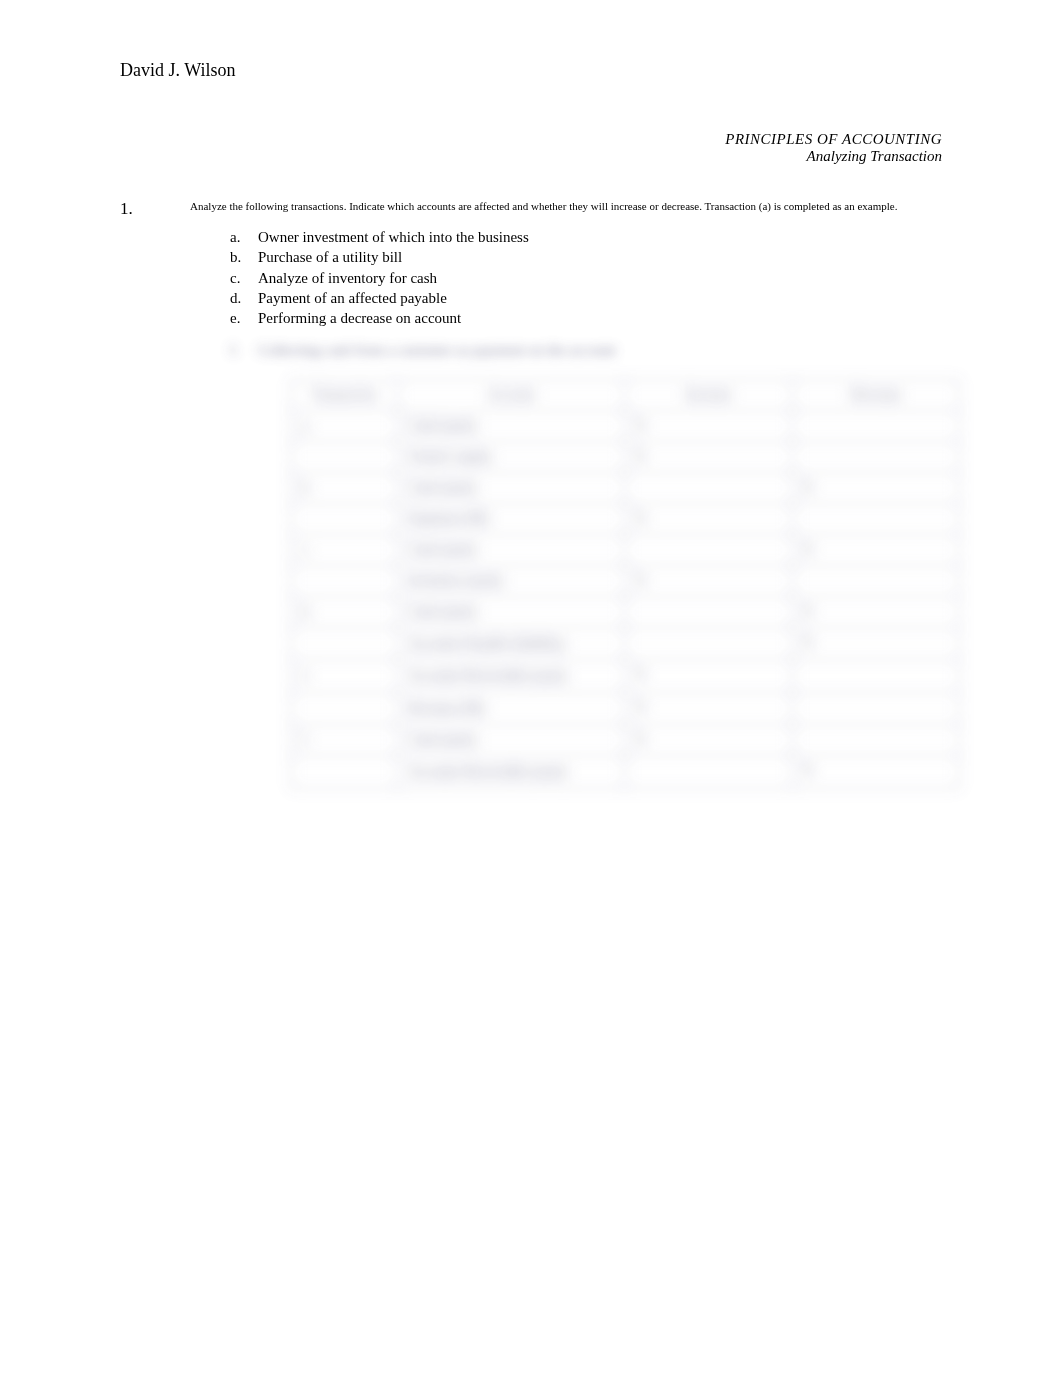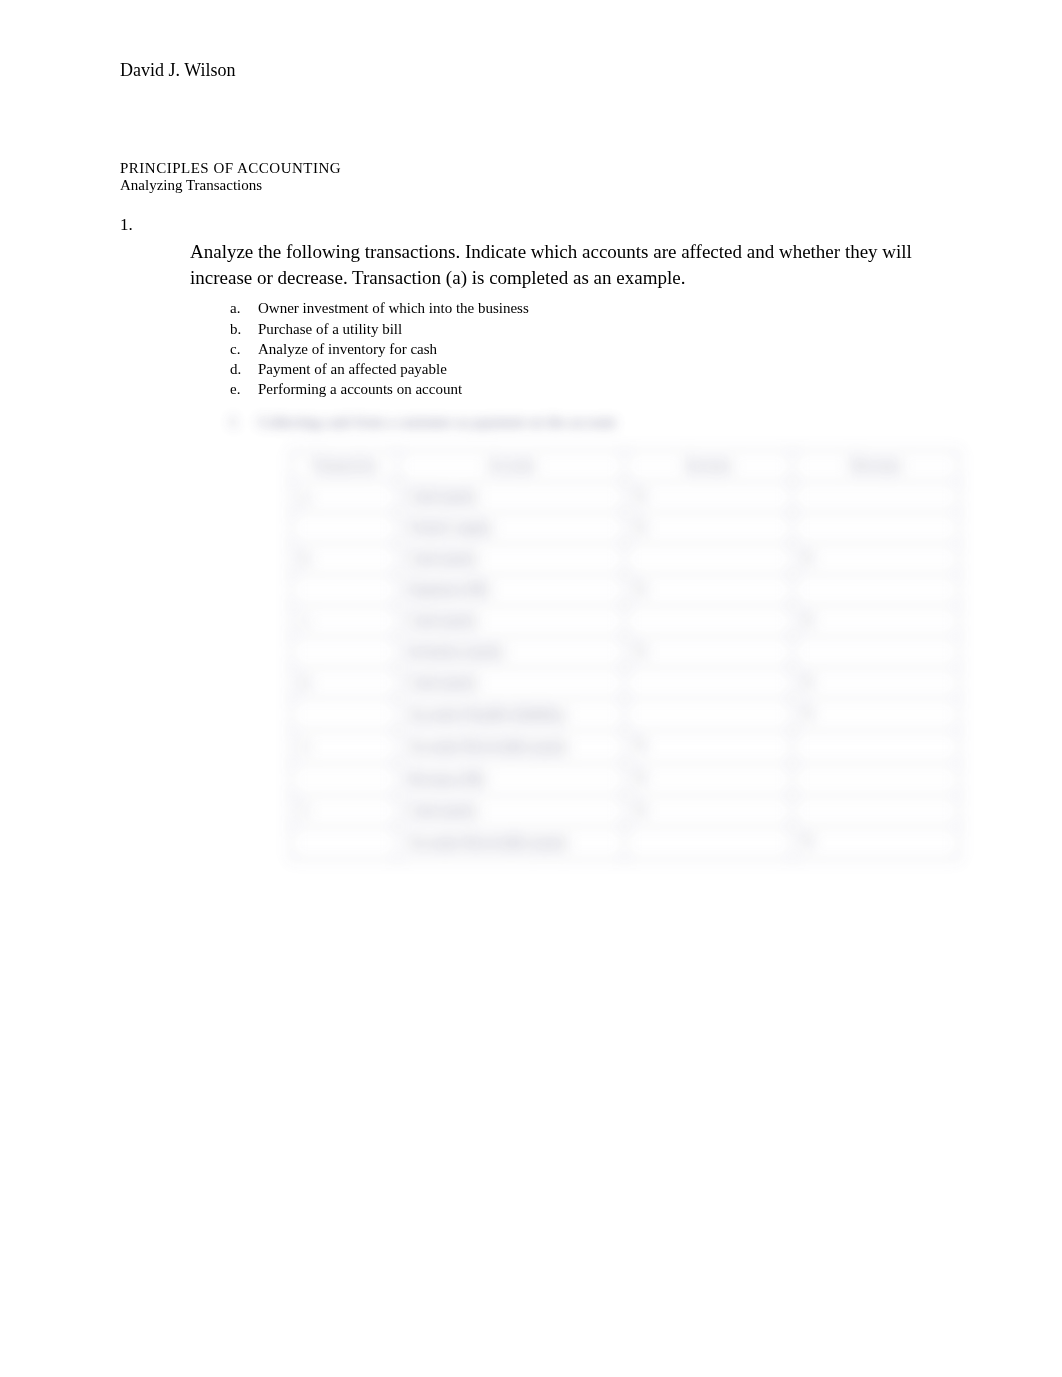--- a/index.html
+++ b/index.html
@@ -10,46 +10,46 @@
     body {
       background: #ffffff;
       font-family: "Times New Roman", Times, serif;
       color: #000000;
       width: 1062px;
       min-height: 1377px;
       padding: 60px 120px;
     }
     .author {
       font-size: 18px;
-      margin-bottom: 79px;
+      margin-bottom: 50px;
     }
     .title-block {
-      text-align: left;
-      margin-bottom: 21px;
+      text-align: right;
+      margin-bottom: 34px;
+      font-style: italic;
     }
     .title-line1 {
       font-size: 15px;
       letter-spacing: 0.5px;
     }
     .title-line2 {
       font-size: 15px;
     }
     .question-block {
       display: flex;
       margin-bottom: 8px;
     }
     .question-number {
       font-size: 17px;
       width: 70px;
       flex-shrink: 0;
     }
     .question-text {
-      font-size: 19px;
+      font-size: 11px;
       line-height: 1.35;
-      margin-top: 24px;
     }
     .sub-list {
       margin-left: 110px;
       margin-top: 8px;
       margin-bottom: 12px;
     }
     .sub-item {
       font-size: 15px;
       line-height: 1.35;
       display: flex;
@@ -103,21 +103,21 @@
       line-height: 1.25;
     }
   </style>
 </head>
 <body>
 
 <div class="author">David J. Wilson</div>
 
 <div class="title-block">
   <div class="title-line1">PRINCIPLES OF ACCOUNTING</div>
-  <div class="title-line2">Analyzing Transactions</div>
+  <div class="title-line2">Analyzing Transaction</div>
 </div>
 
 <div class="question-block">
   <div class="question-number">1.</div>
   <div class="question-text">Analyze the following transactions. Indicate which accounts are affected and whether they will increase or decrease. Transaction (a) is completed as an example.</div>
 </div>
 
 <div class="sub-list">
   <div class="sub-item">
     <span class="sub-letter">a.</span>
@@ -130,21 +130,21 @@
   <div class="sub-item">
     <span class="sub-letter">c.</span>
     <span>Analyze of inventory for cash</span>
   </div>
   <div class="sub-item">
     <span class="sub-letter">d.</span>
     <span>Payment of an affected payable</span>
   </div>
   <div class="sub-item">
     <span class="sub-letter">e.</span>
-    <span>Performing a accounts on account</span>
+    <span>Performing a decrease on account</span>
   </div>
 </div>
 
 <div class="blurred-region">
   <div class="blurred-line">
     <span class="sub-letter">f.</span>
     <span>Collecting cash from a customer as payment on the account</span>
   </div>
 
   <div class="table-wrap">

